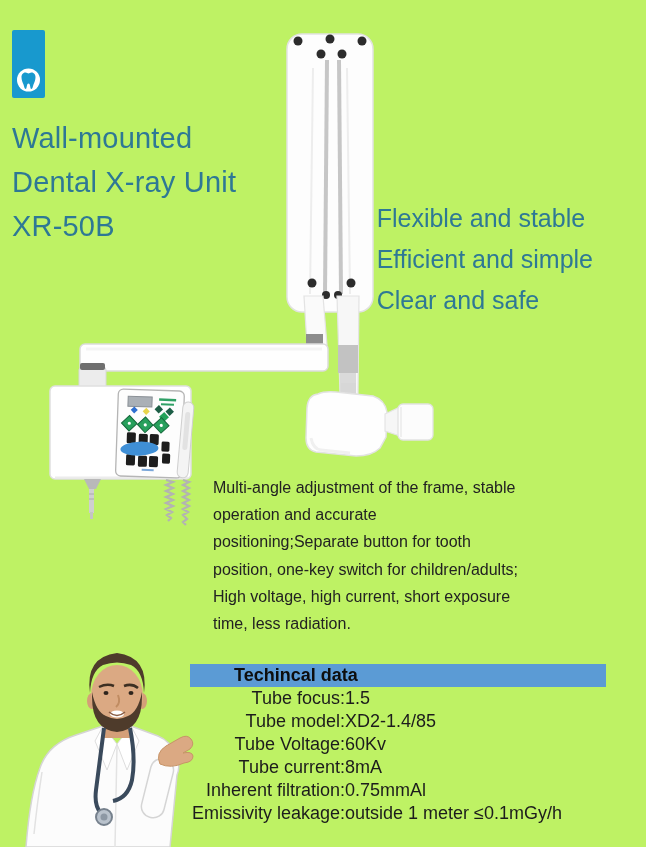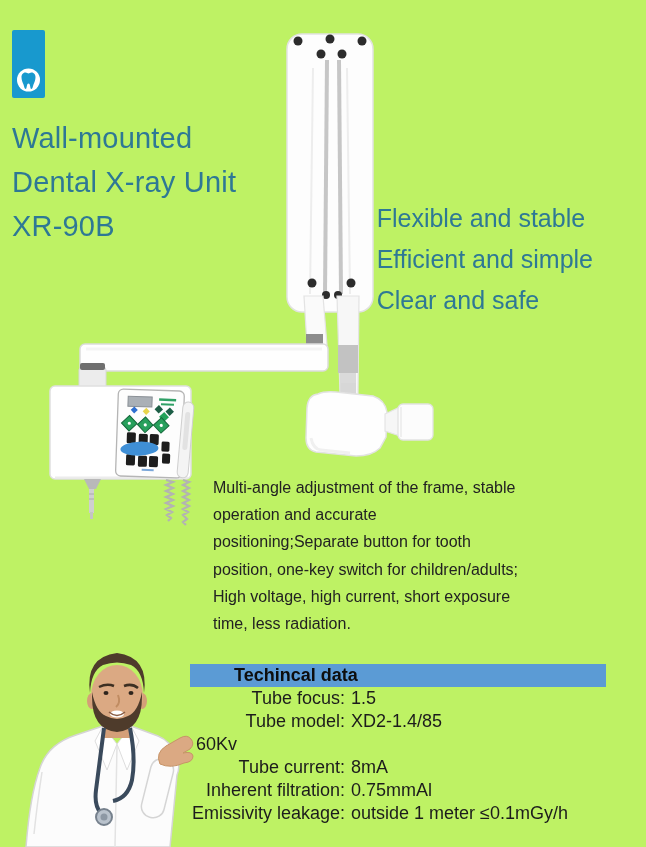--- a/index.html
+++ b/index.html
@@ -30,21 +30,21 @@
     position:absolute; left:190px; top:664px; width:416px; height:23px;
     background:#5b9bd5; color:#0d0d0d; font-weight:bold; font-size:18px;
     line-height:23px; padding-left:44px; white-space:nowrap;
   }
   .tech-table {
     position:absolute; left:190px; top:687px; width:416px;
     color:#1c1c1c; font-size:18px;
   }
   .trow { display:flex; height:23px; align-items:center; white-space:nowrap; }
   .tlabel { width:155px; text-align:right; }
-  .tvalue { margin-left:6px; }
+  .tvalue { margin-left:0; }
 </style>
 </head>
 <body>
 
 <div class="page">
 
   <svg class="art" viewBox="0 0 646 847" aria-hidden="true">
 
     <g>
 
@@ -187,21 +187,21 @@
     <svg width="33" height="68" viewBox="0 0 33 68">
       <rect width="33" height="68" rx="2" fill="#1899ce"></rect>
       <circle cx="16.5" cy="50" r="11.5" fill="#ffffff"></circle>
       <path d="M13.5 42.6 c-2.8 0 -4 2.4 -4 4.6 0 3 1.2 5 2 7.4 .7 2 .9 4.5 2.1 4.5 1.5 0 .8 -5.5 2.9 -5.5 2.1 0 1.4 5.5 2.9 5.5 1.2 0 1.4 -2.5 2.1 -4.5 .8 -2.4 2 -4.4 2 -7.4 0 -2.2 -1.2 -4.6 -4 -4.6 -1.4 0 -2 .9 -3 .9 -1 0 -1.6 -.9 -3 -.9 Z" fill="#1899ce"></path>
     </svg>
   </div>
 
   <div class="title">
     <div>Wall-mounted</div>
     <div>Dental X-ray Unit</div>
-    <div>XR-90B</div>
+    <div>XR-50B</div>
   </div>
 
   <div class="taglines">
     <div>Flexible and stable</div>
     <div>Efficient and simple</div>
     <div>Clear and safe</div>
   </div>
 
   <div class="description">
     <div>Multi-angle adjustment of the frame, stable</div>
@@ -216,20 +216,21 @@
   <div class="tech-table">
     <div class="trow">
       <span class="tlabel">Tube focus:</span>
       <span class="tvalue">1.5</span>
     </div>
     <div class="trow">
       <span class="tlabel">Tube model:</span>
       <span class="tvalue">XD2-1.4/85</span>
     </div>
     <div class="trow">
+      <span class="tlabel">Tube Voltage:</span>
       <span class="tvalue">60Kv</span>
     </div>
     <div class="trow">
       <span class="tlabel">Tube current:</span>
       <span class="tvalue">8mA</span>
     </div>
     <div class="trow">
       <span class="tlabel">Inherent filtration:</span>
       <span class="tvalue">0.75mmAl</span>
     </div>

